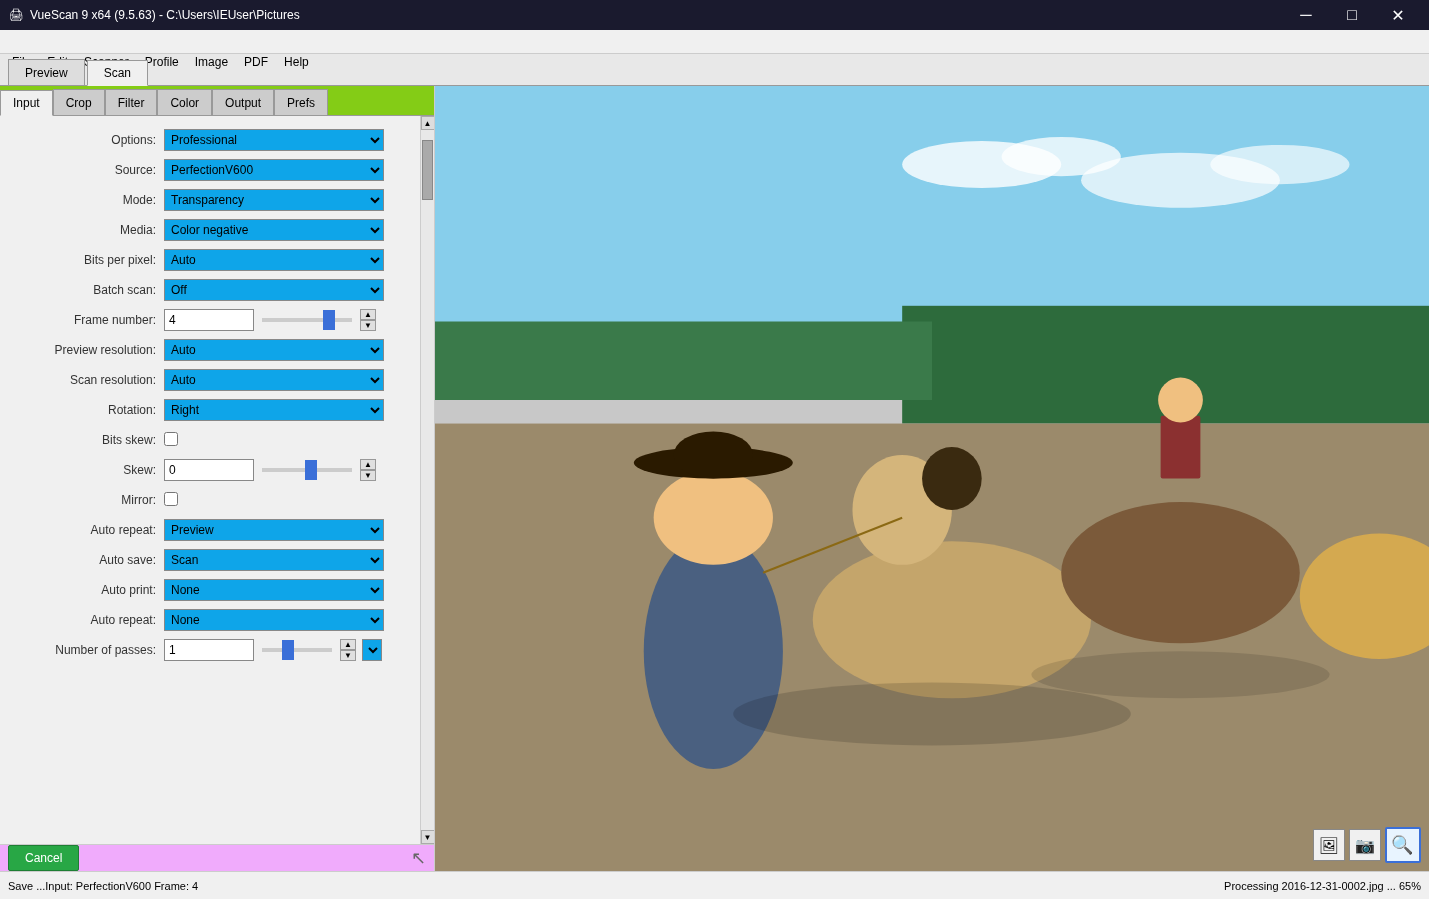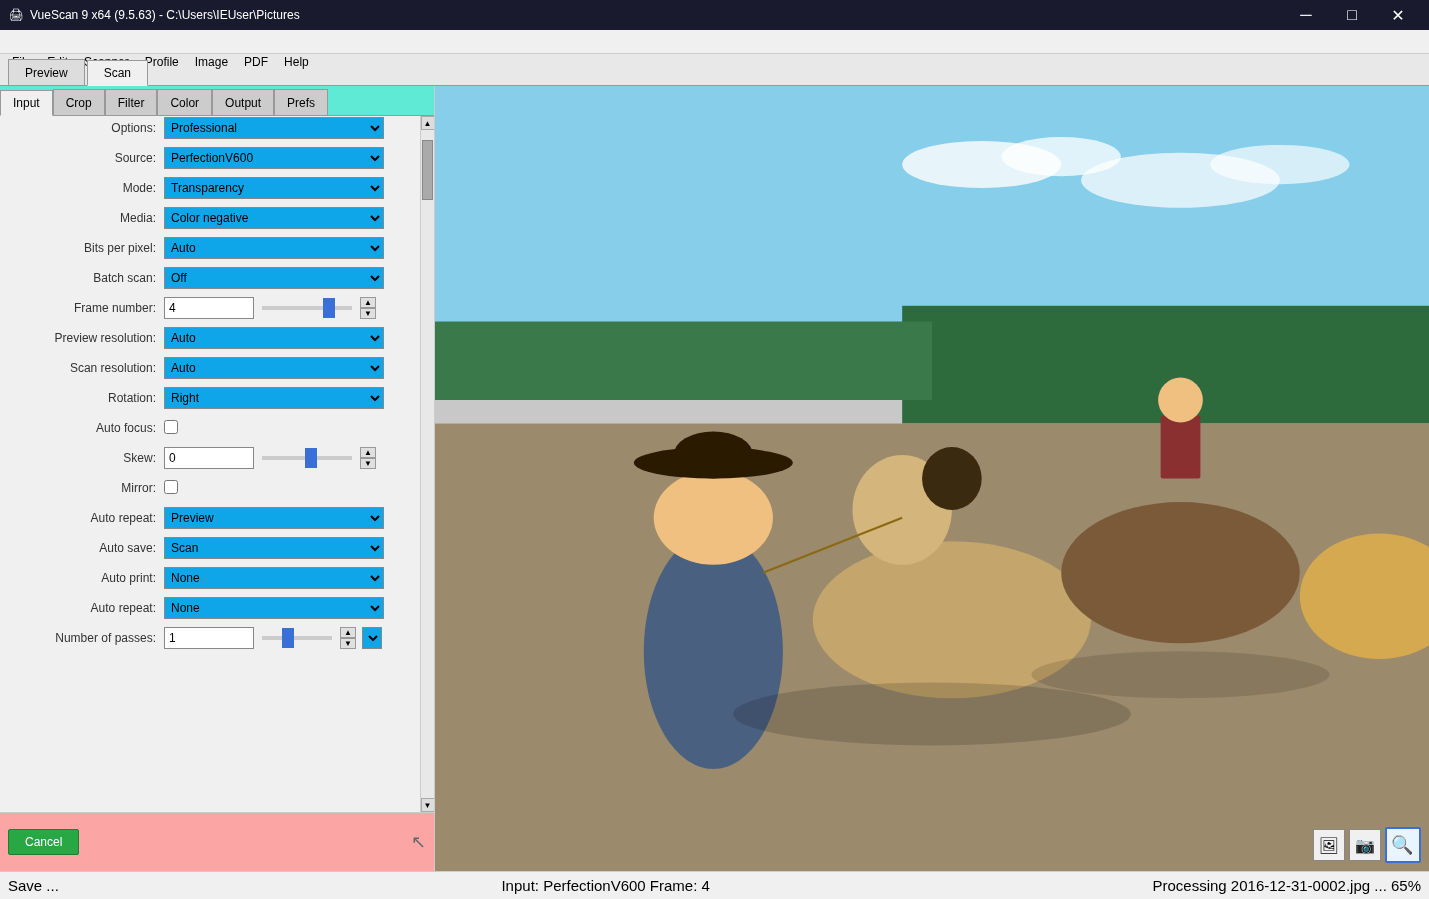--- a/index.html
+++ b/index.html
@@ -106,21 +106,21 @@
       width: 435px;
       background: #f0f0f0;
       display: flex;
       flex-direction: column;
       border-right: 1px solid #ccc;
     }
 
     
     .sub-tabs {
       display: flex;
-      background: #5eead4;
+      background: #84cc16;
       border-bottom: 1px solid #999;
       height: 30px;
       align-items: flex-end;
     }
     .sub-tab {
       padding: 4px 12px;
       cursor: pointer;
       font-size: 12px;
       background: #ccc;
       border: 1px solid #999;
@@ -132,21 +132,21 @@
     .sub-tab.active {
       background: #f0f0f0;
       border-bottom: 1px solid #f0f0f0;
       margin-bottom: -1px;
     }
 
     
     .settings-scroll {
       flex: 1;
       overflow-y: auto;
-      padding: 0 4px;
+      padding: 12px 4px;
     }
     .settings-scroll::-webkit-scrollbar { width: 14px; }
     .settings-scroll::-webkit-scrollbar-track { background: #e8e8e8; }
     .settings-scroll::-webkit-scrollbar-thumb { background: #aaa; border: 2px solid #e8e8e8; }
 
     .form-row {
       display: flex;
       align-items: center;
       margin-bottom: 6px;
       min-height: 24px;
@@ -219,30 +219,30 @@
 
     
     .status-bar {
       height: 28px;
       background: #f0f0f0;
       border-top: 1px solid #ccc;
       display: flex;
       align-items: center;
       padding: 0 8px;
       justify-content: space-between;
-      font-size: 15px;
+      font-size: 11px;
     }
     .status-left { display: flex; gap: 16px; }
     .status-right { display: flex; align-items: center; gap: 8px; }
 
     
     .cancel-area {
-      padding: 16px 8px;
+      padding: 0 8px;
       border-top: 1px solid #ccc;
-      background: #fca5a5;
+      background: #f0abfc;
       display: flex;
       align-items: center;
       justify-content: space-between;
     }
     .cancel-btn {
       background: #28a745;
       color: #fff;
       border: 1px solid #1e7e34;
       padding: 4px 16px;
       font-size: 12px;
@@ -476,21 +476,21 @@
             <select class="form-select">
               <option>Right</option>
               <option>Left</option>
               <option>180</option>
               <option>None</option>
             </select>
           </div>
         </div>
 
         <div class="form-row">
-          <div class="form-label">Auto focus:</div>
+          <div class="form-label">Bits skew:</div>
           <div class="form-control">
             <input type="checkbox" style="">
           </div>
         </div>
 
         <div class="form-row">
           <div class="form-label">Skew:</div>
           <div class="form-control slider-row">
             <input type="text" class="form-input" value="0" style="width: 90px;">
             <div style="position:relative; width:90px; height:4px; background:#ccc; margin: 0 4px; display:inline-block;">
@@ -646,19 +646,19 @@
       </div>
     </div>
   </div>
 
 </div>
 
 <div class="status-bar">
   <div class="status-left">
     <span>Save ...</span>
   </div>
-  <div style="flex:1; text-align:center;">
+  <div style="flex:1; ">
     <span>Input: PerfectionV600 Frame: 4</span>
   </div>
   <div class="status-right">
     <span>Processing 2016-12-31-0002.jpg ... 65%</span>
   </div>
 </div>
 
 </body></html>

